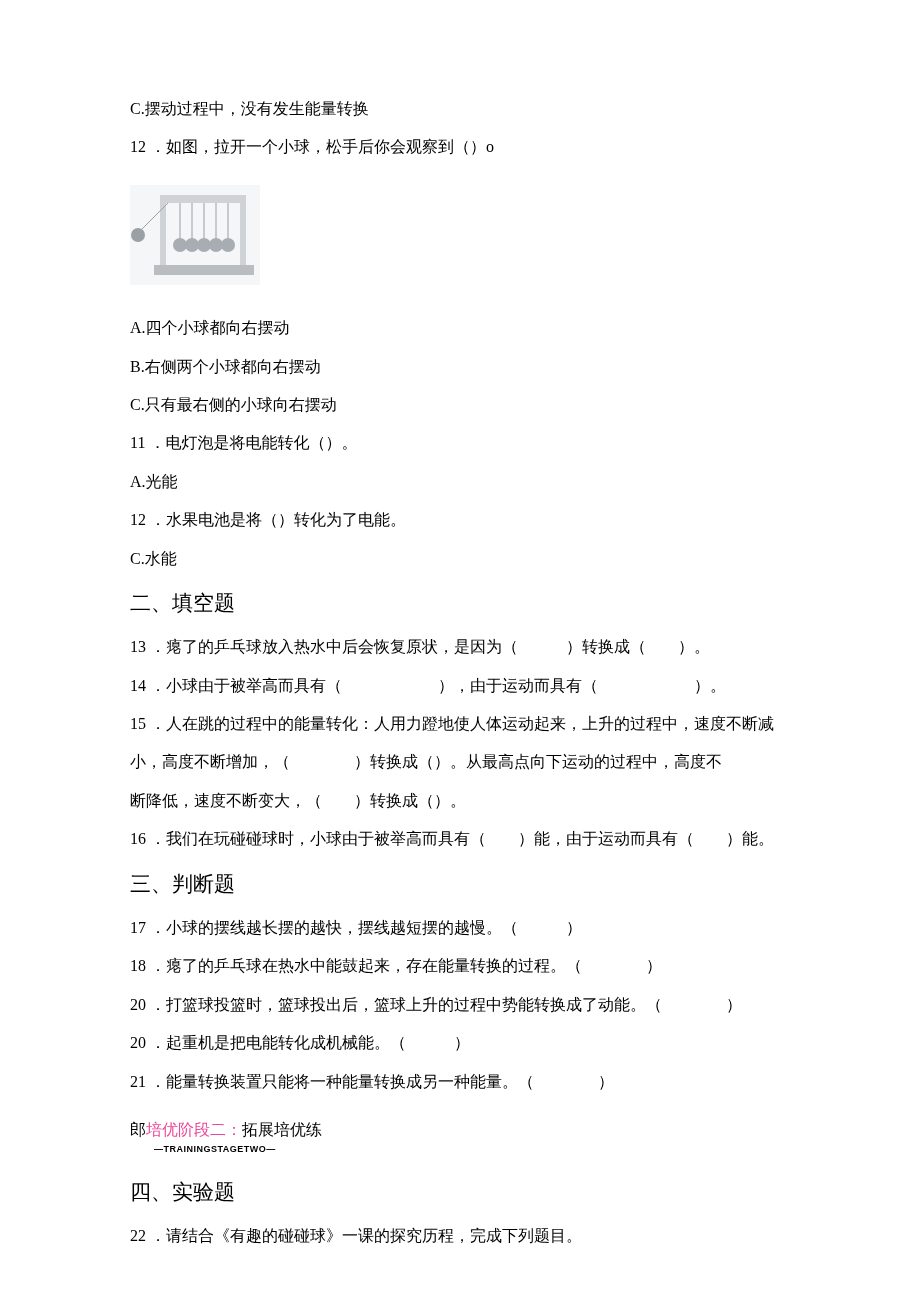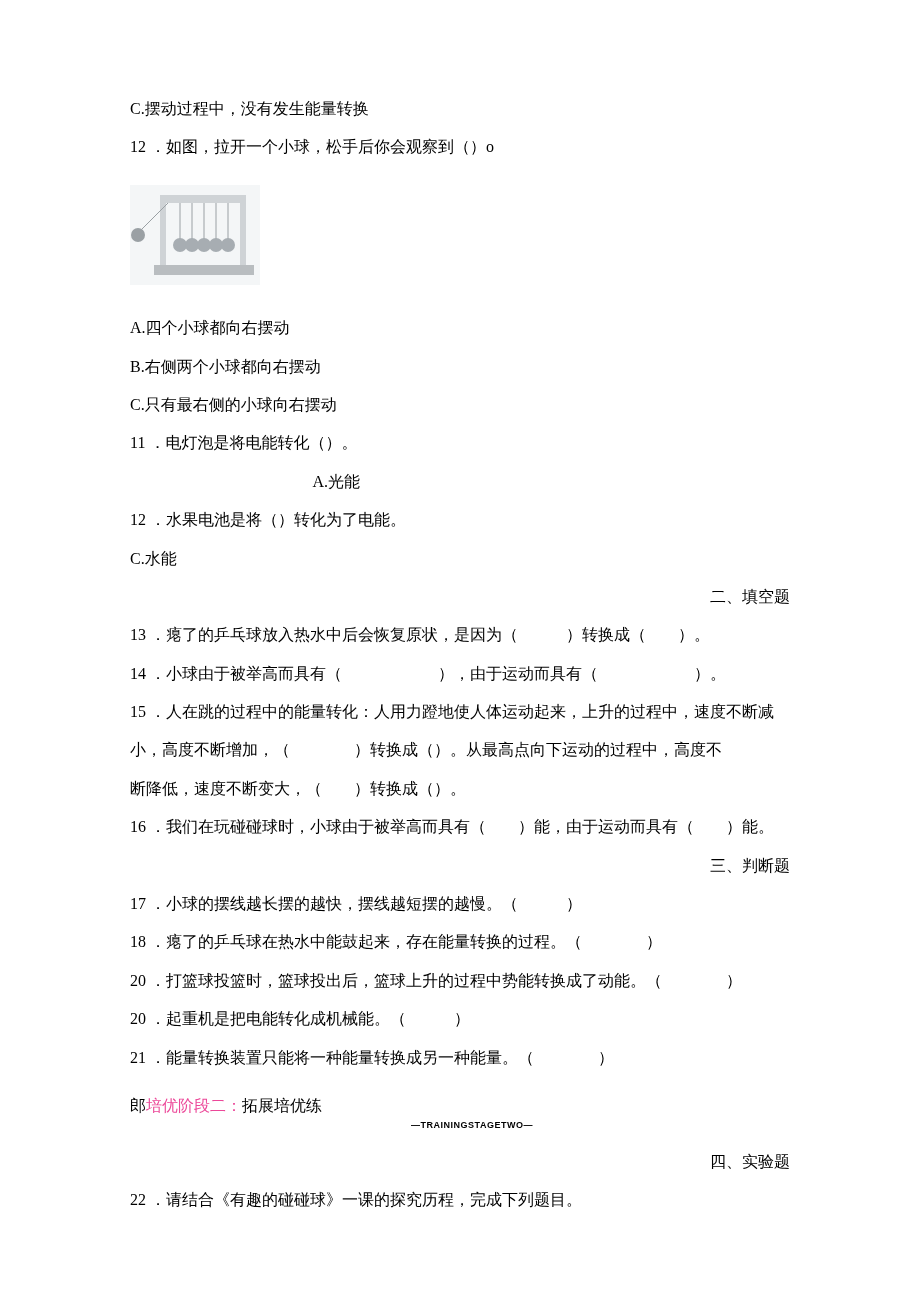--- a/index.html
+++ b/index.html
@@ -10,45 +10,43 @@
       color: #000000;
       font-size: 16px;
       line-height: 2.4;
     }
     .line {
       margin: 0;
     }
     .inline-options {
       display: flex;
     }
-    .opt-a { width: 230px; text-align: right; }
+    .opt-a { width: 230px; }
     .opt-b { width: 230px; }
     .opt-c { flex: 1; }
     .section-heading {
-      font-size: 16px;
-      text-align: right;
+      font-size: 21px;
     }
     .figure {
       margin: 18px 0 10px 0;
     }
     .stage-line {
       margin-top: 10px;
     }
     .stage-label {
       color: #ec4899;
     }
     .stage-sub {
       font-size: 9px;
       font-family: Arial, sans-serif;
       margin-left: 24px;
       margin-top: -10px;
       margin-bottom: 6px;
       letter-spacing: 0.5px;
       font-weight: bold;
-      text-align: center;
     }
   </style>
 </head>
 <body>
 
 <p class="line">C.摆动过程中，没有发生能量转换</p>
 
 <p class="line">12 ．如图，拉开一个小球，松手后你会观察到（）o</p>
 
 <div class="figure">

